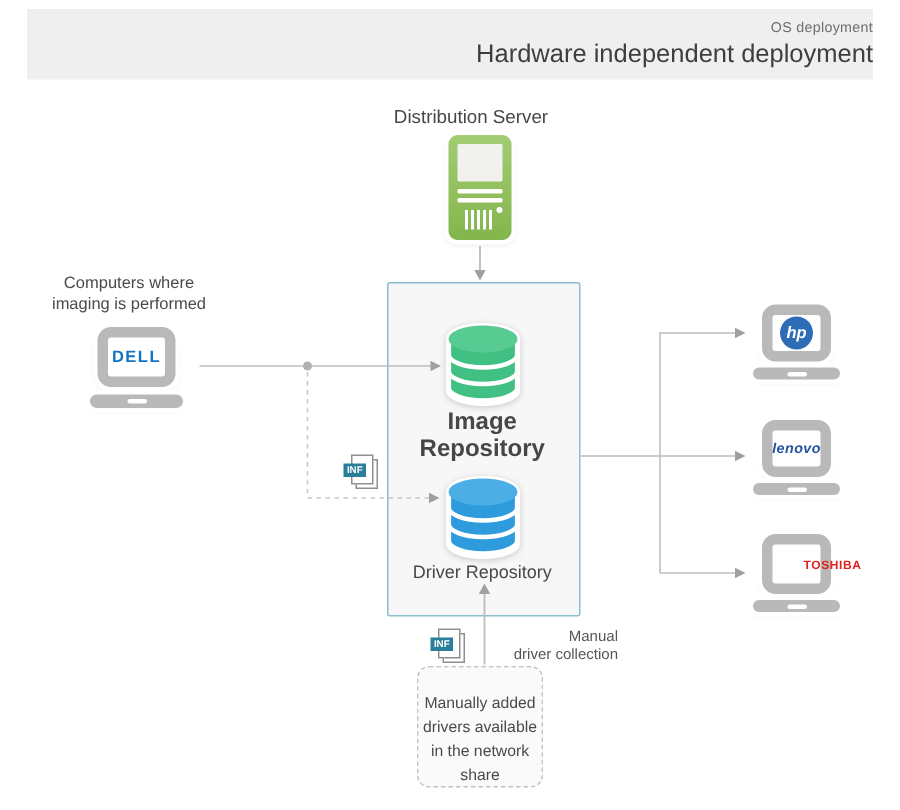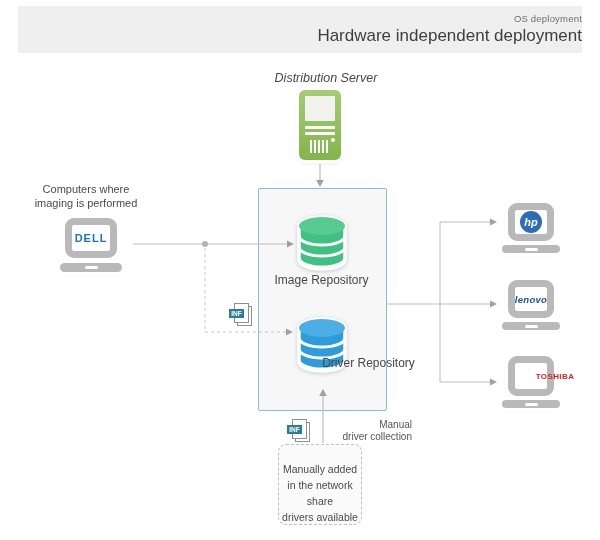--- a/index.html
+++ b/index.html
@@ -90,50 +90,50 @@
     <polygon points="319.2,396 326.8,396 323,389" fill="#a0a0a0"></polygon>
 
     <line x1="386" y1="304" x2="490" y2="304" stroke="#bcbcbc" stroke-width="1"></line>
     <polygon points="490,300.5 490,307.5 497,304" fill="#a0a0a0"></polygon>
     <path d="M440,382 L440,222 L490,222" fill="none" stroke="#bcbcbc" stroke-width="1"></path>
     <polygon points="490,218.5 490,225.5 497,222" fill="#a0a0a0"></polygon>
     <line x1="440" y1="382" x2="490" y2="382" stroke="#bcbcbc" stroke-width="1"></line>
     <polygon points="490,378.5 490,385.5 497,382" fill="#a0a0a0"></polygon>
   </svg>
 
-  <div class="node lbl" style="left:246px;top:71px;width:160px;font-style:italic;">Distribution Server</div>
+  <div class="node lbl" style="left:234px;top:71px;width:160px;">Distribution Server</div>
   <div class="node server" style="left:299px;top:90px;">
     <div class="scr"></div>
     <div class="b1"></div>
     <div class="b2"></div>
     <div class="pdot"></div>
     <div class="code"></div>
   </div>
 
   <div class="node dbwrap" style="left:296px;top:215px;">
     <svg width="52" height="56" viewBox="0 0 52 56">
       <path d="M3,11 C3,6 13.3,2 26,2 C38.7,2 49,6 49,11 V45 C49,50 38.7,54 26,54 C13.3,54 3,50 3,45 Z" fill="#41c083" stroke="#fff" stroke-width="3.5"></path>
       <ellipse cx="26" cy="11" rx="23" ry="9" fill="#58cb93"></ellipse>
       <path d="M3,21 a23,9 0 0 0 46,0" fill="none" stroke="#fff" stroke-width="3"></path>
       <path d="M3,32 a23,9 0 0 0 46,0" fill="none" stroke="#fff" stroke-width="3"></path>
       <path d="M3,43 a23,9 0 0 0 46,0" fill="none" stroke="#fff" stroke-width="3"></path>
     </svg>
   </div>
-  <div class="node lbl" style="left:258px;top:273px;width:127px;font-size:12px;">Image Repository</div>
+  <div class="node lbl" style="left:258px;top:273px;width:127px;font-size:16px;font-weight:bold;">Image Repository</div>
 
   <div class="node dbwrap" style="left:296px;top:317px;">
     <svg width="52" height="56" viewBox="0 0 52 56">
       <path d="M3,11 C3,6 13.3,2 26,2 C38.7,2 49,6 49,11 V45 C49,50 38.7,54 26,54 C13.3,54 3,50 3,45 Z" fill="#2e9cdc" stroke="#fff" stroke-width="3.5"></path>
       <ellipse cx="26" cy="11" rx="23" ry="9" fill="#4bafe6"></ellipse>
       <path d="M3,21 a23,9 0 0 0 46,0" fill="none" stroke="#fff" stroke-width="3"></path>
       <path d="M3,32 a23,9 0 0 0 46,0" fill="none" stroke="#fff" stroke-width="3"></path>
       <path d="M3,43 a23,9 0 0 0 46,0" fill="none" stroke="#fff" stroke-width="3"></path>
     </svg>
   </div>
-  <div class="node lbl" style="left:258px;top:356px;width:127px;font-size:12px;padding-left:47px;">Driver Repository</div>
+  <div class="node lbl" style="left:258px;top:374px;width:127px;font-size:12px;">Driver Repository</div>
 
   <div class="node lbl-sm" style="left:26px;top:182px;width:120px;">
     <span class="blk">Computers where</span>
     <span class="blk">imaging is performed</span>
   </div>
   <div class="node" style="left:65px;top:218px;">
     <div class="screen" style="width:38px;height:26px;">
       <span class="logo-dell">DELL</span>
     </div>
     <div class="base" style="left:-5px;top:45px;width:62px;height:9px;">
@@ -177,17 +177,17 @@
     <div class="rib">INF</div>
   </div>
 
   <div class="node manual-note" style="left:332px;top:419px;">
     <span class="blk">Manual</span>
     <span class="blk">driver collection</span>
   </div>
 
   <div class="node dash-box" style="left:278px;top:444px;">
     <span class="blk">Manually added</span>
+    <span class="blk">drivers available</span>
     <span class="blk">in the network share</span>
-    <span class="blk">drivers available</span>
   </div>
 
 </div>
 
 </body></html>

